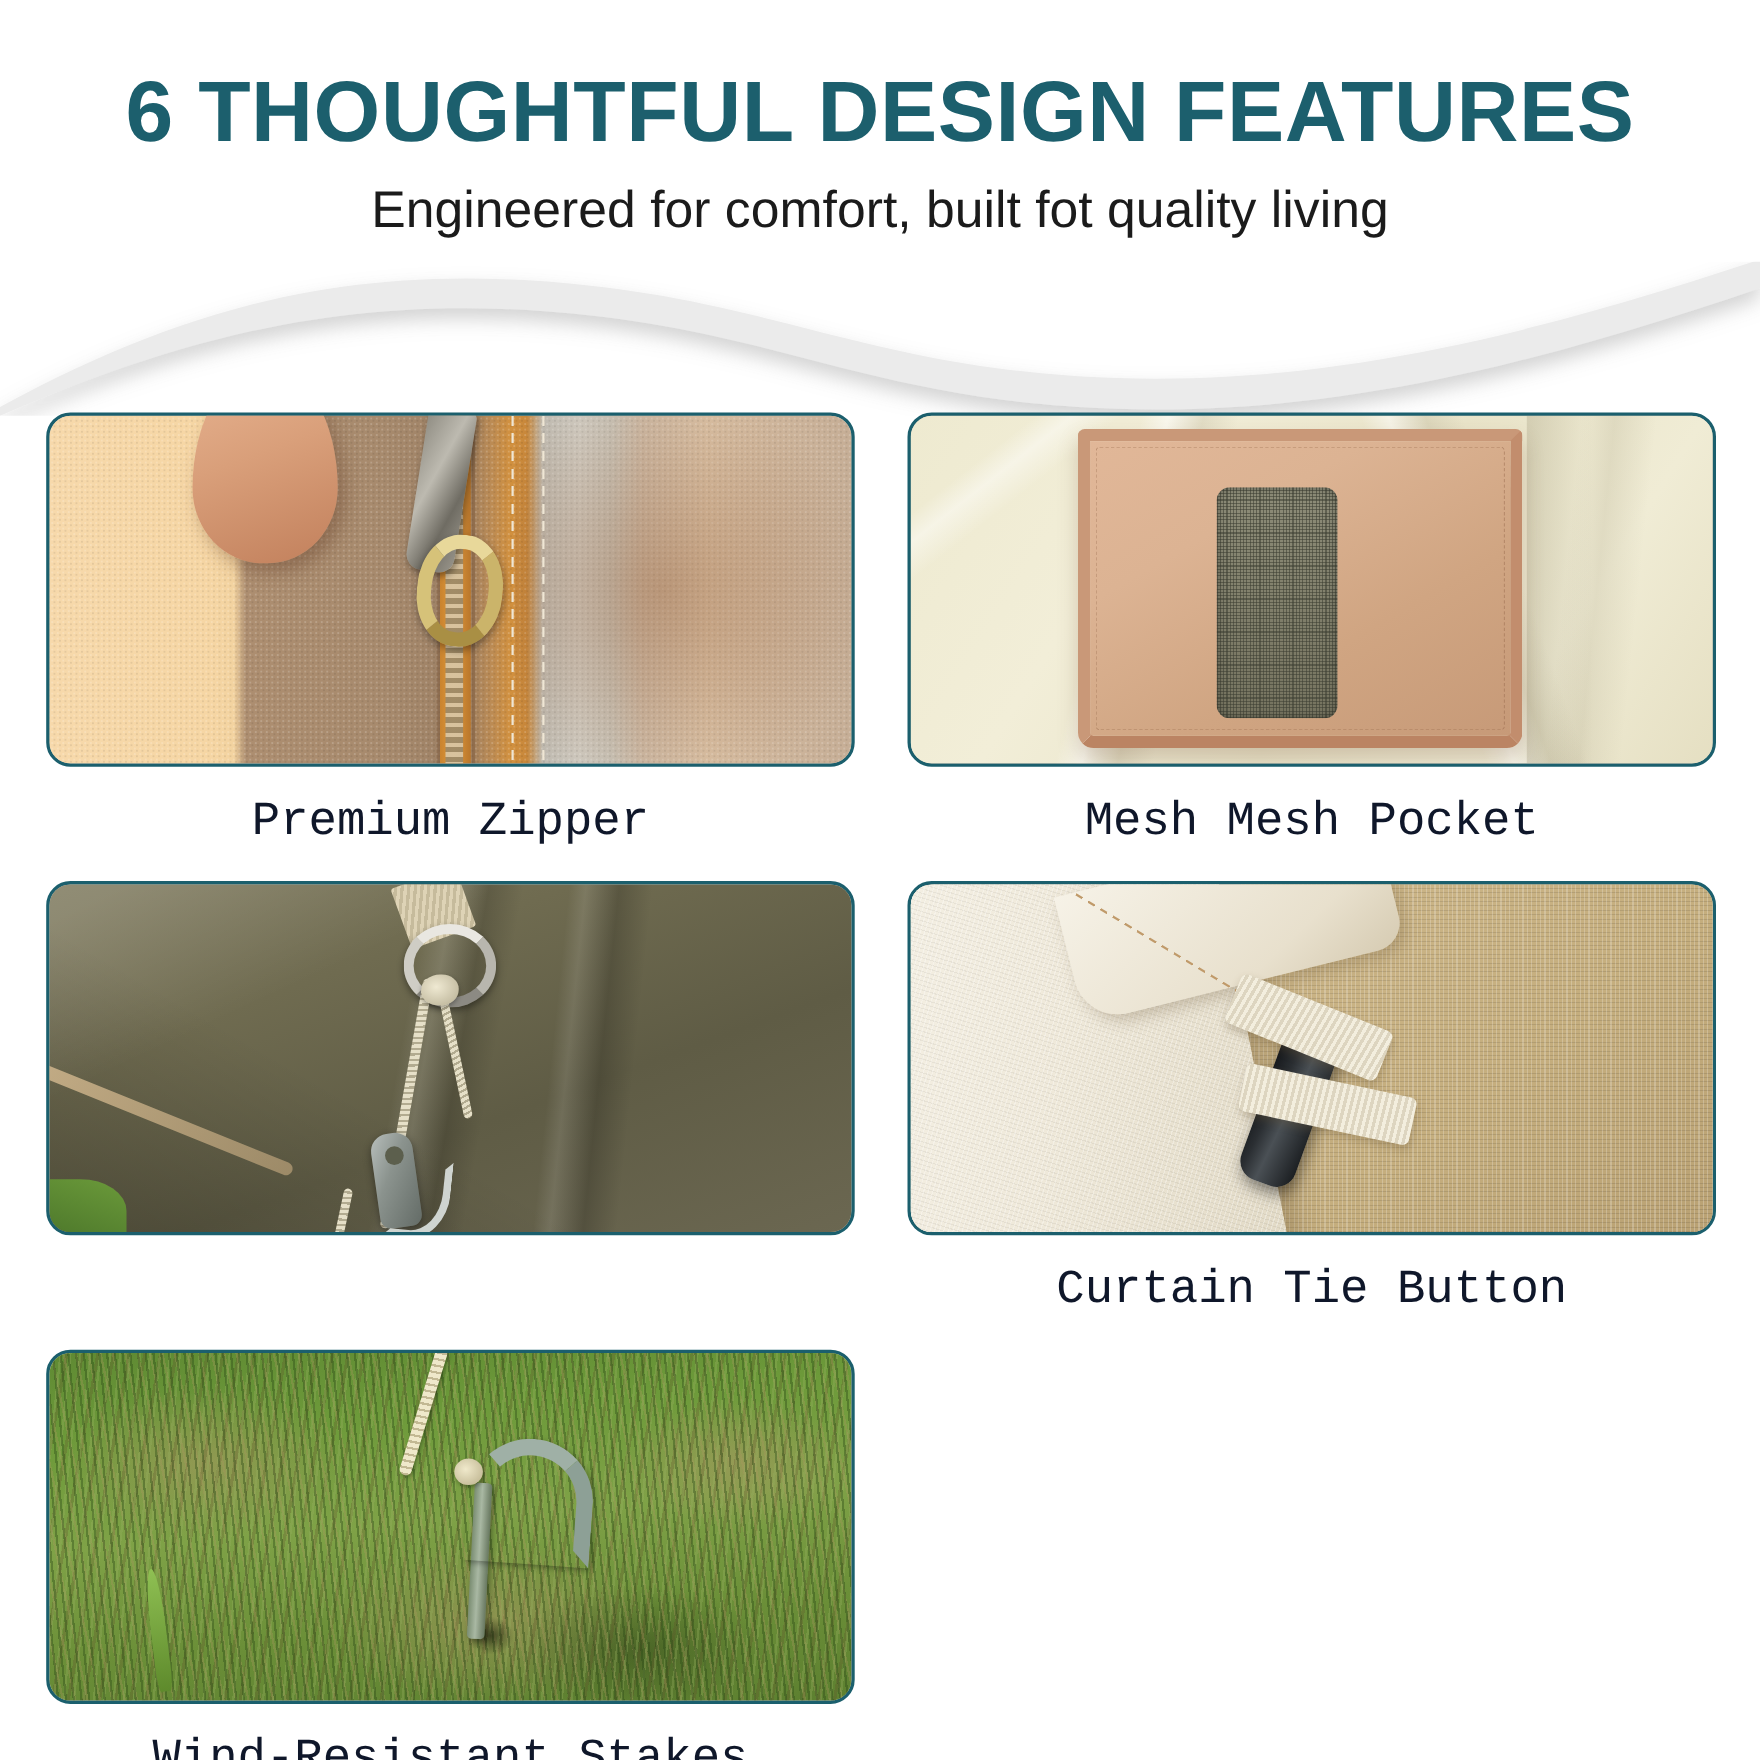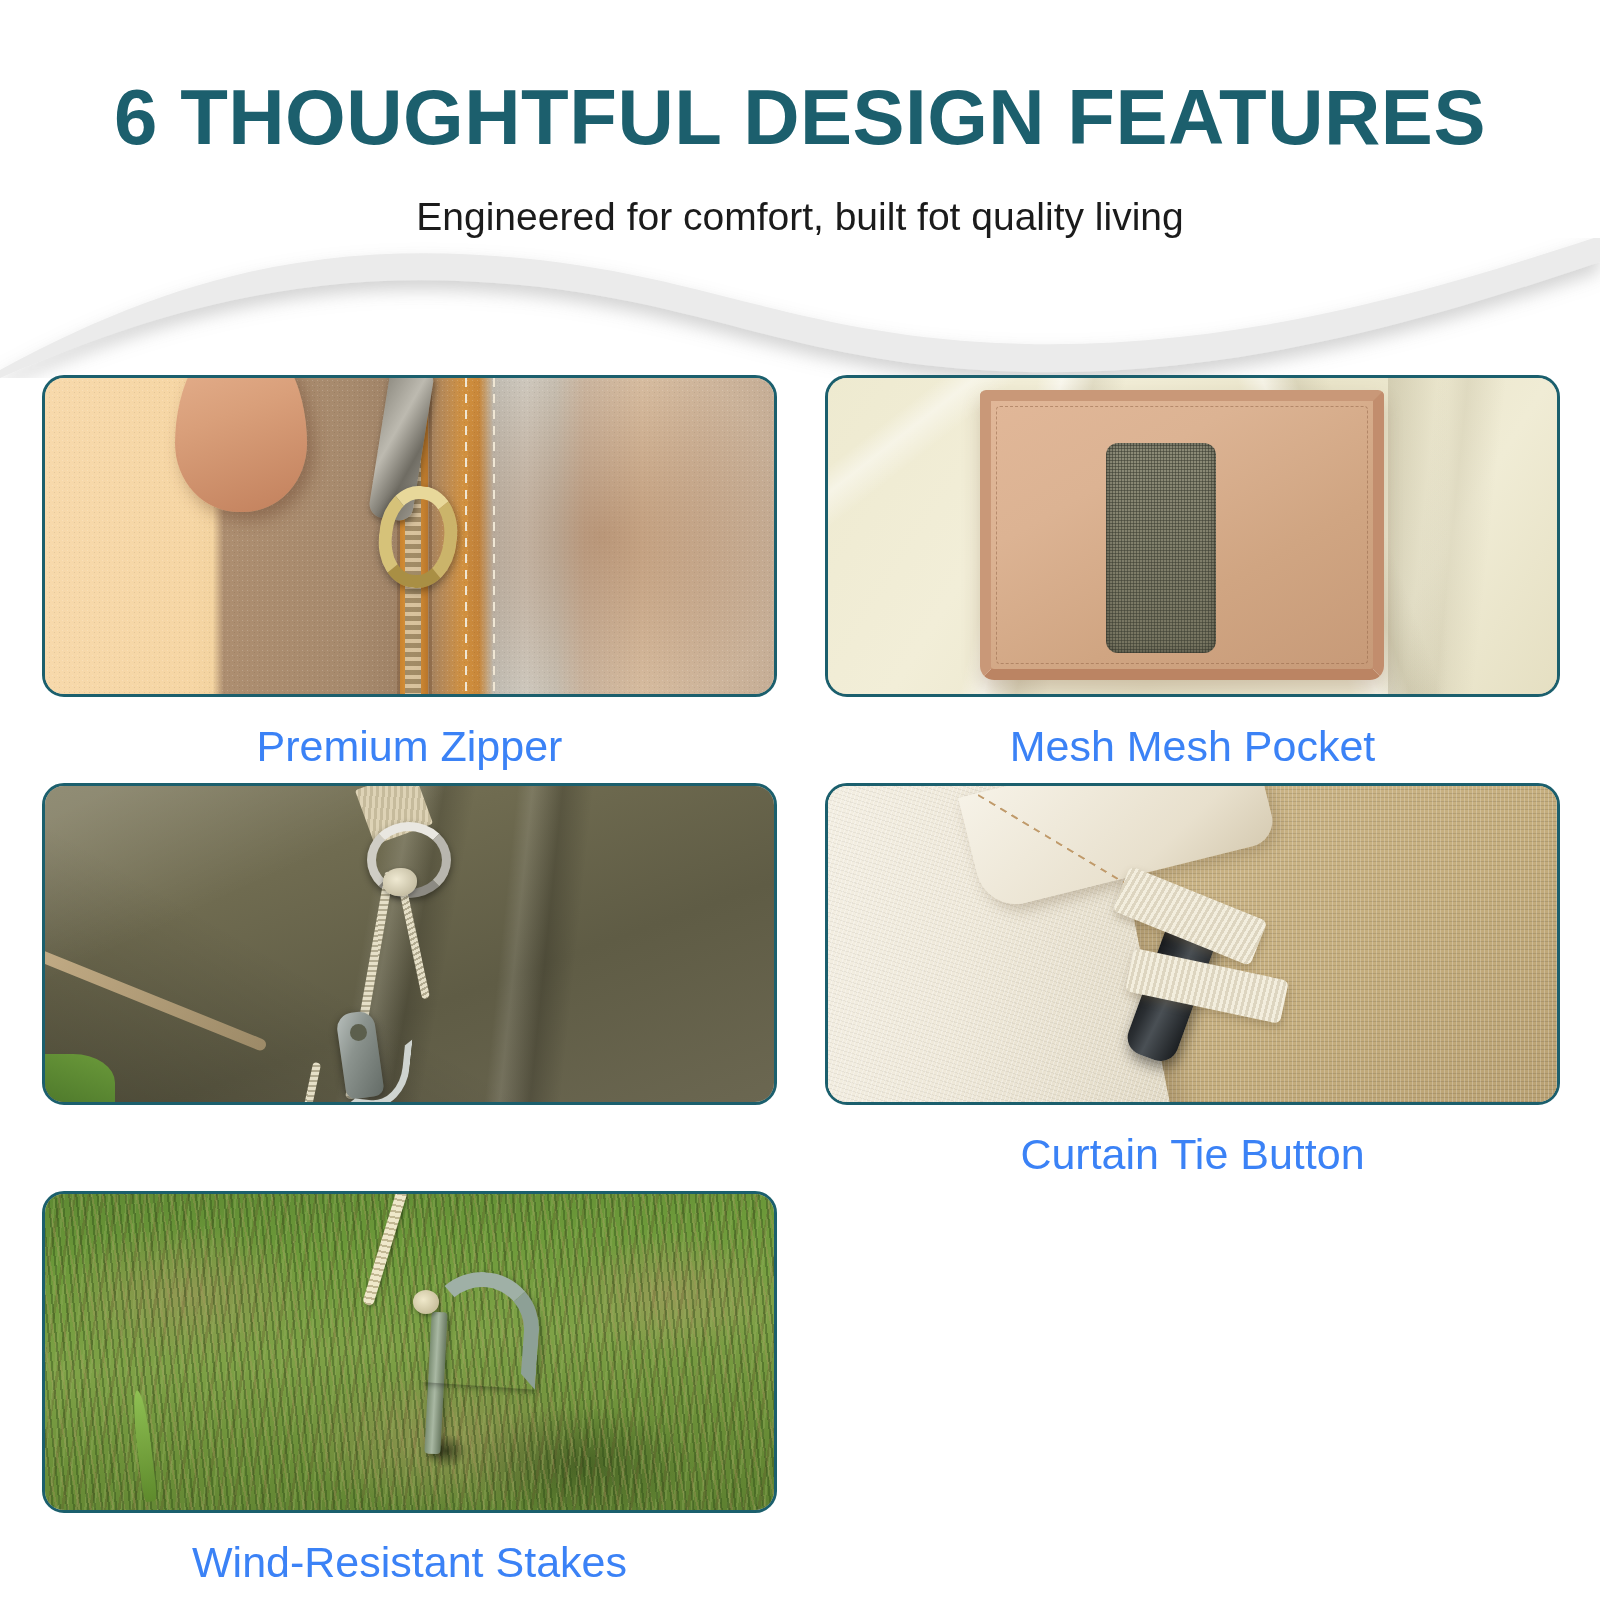--- a/index.html
+++ b/index.html
@@ -18,33 +18,33 @@
 
   
   .header {
     position: absolute;
     top: 0; left: 0;
     width: 1600px;
     height: 250px;
     text-align: center;
   }
   .page-title {
-    margin: 16px;
+    margin: 0;
     padding-top: 62px;
     font-size: 78px;
     line-height: 1.02;
     font-weight: bold;
     letter-spacing: 0.5px;
     color: #1c5f6d;
     font-family: "Liberation Sans", sans-serif;
   }
   .page-subtitle {
     margin: 0;
     padding-top: 22px;
-    font-size: 39px;
+    font-size: 47px;
     line-height: 1.1;
     font-weight: normal;
     color: #1b1b1b;
     font-family: "Liberation Sans", sans-serif;
   }
 
   
   .wave-divider {
     position: absolute;
     top: 238px;
@@ -77,24 +77,24 @@
     overflow: hidden;
     box-sizing: border-box;
     background: #d8cdbb;
   }
   .feature-label {
     display: block;
     width: 735px;
     text-align: center;
     font-size: 43px;
     line-height: 1.0;
-    color: #3b82f6;
+    color: #0f172a;
     padding-top: 28px;
-    padding-bottom: 15px;
-    font-family: Liberation Sans, sans-serif;
+    padding-bottom: 33px;
+    font-family: Liberation Mono, monospace;
     white-space: nowrap;
   }
 
   
   .scene { position: absolute; inset: 0; }
 
   
   .zip-base {
     position: absolute; inset: 0;
     background:

